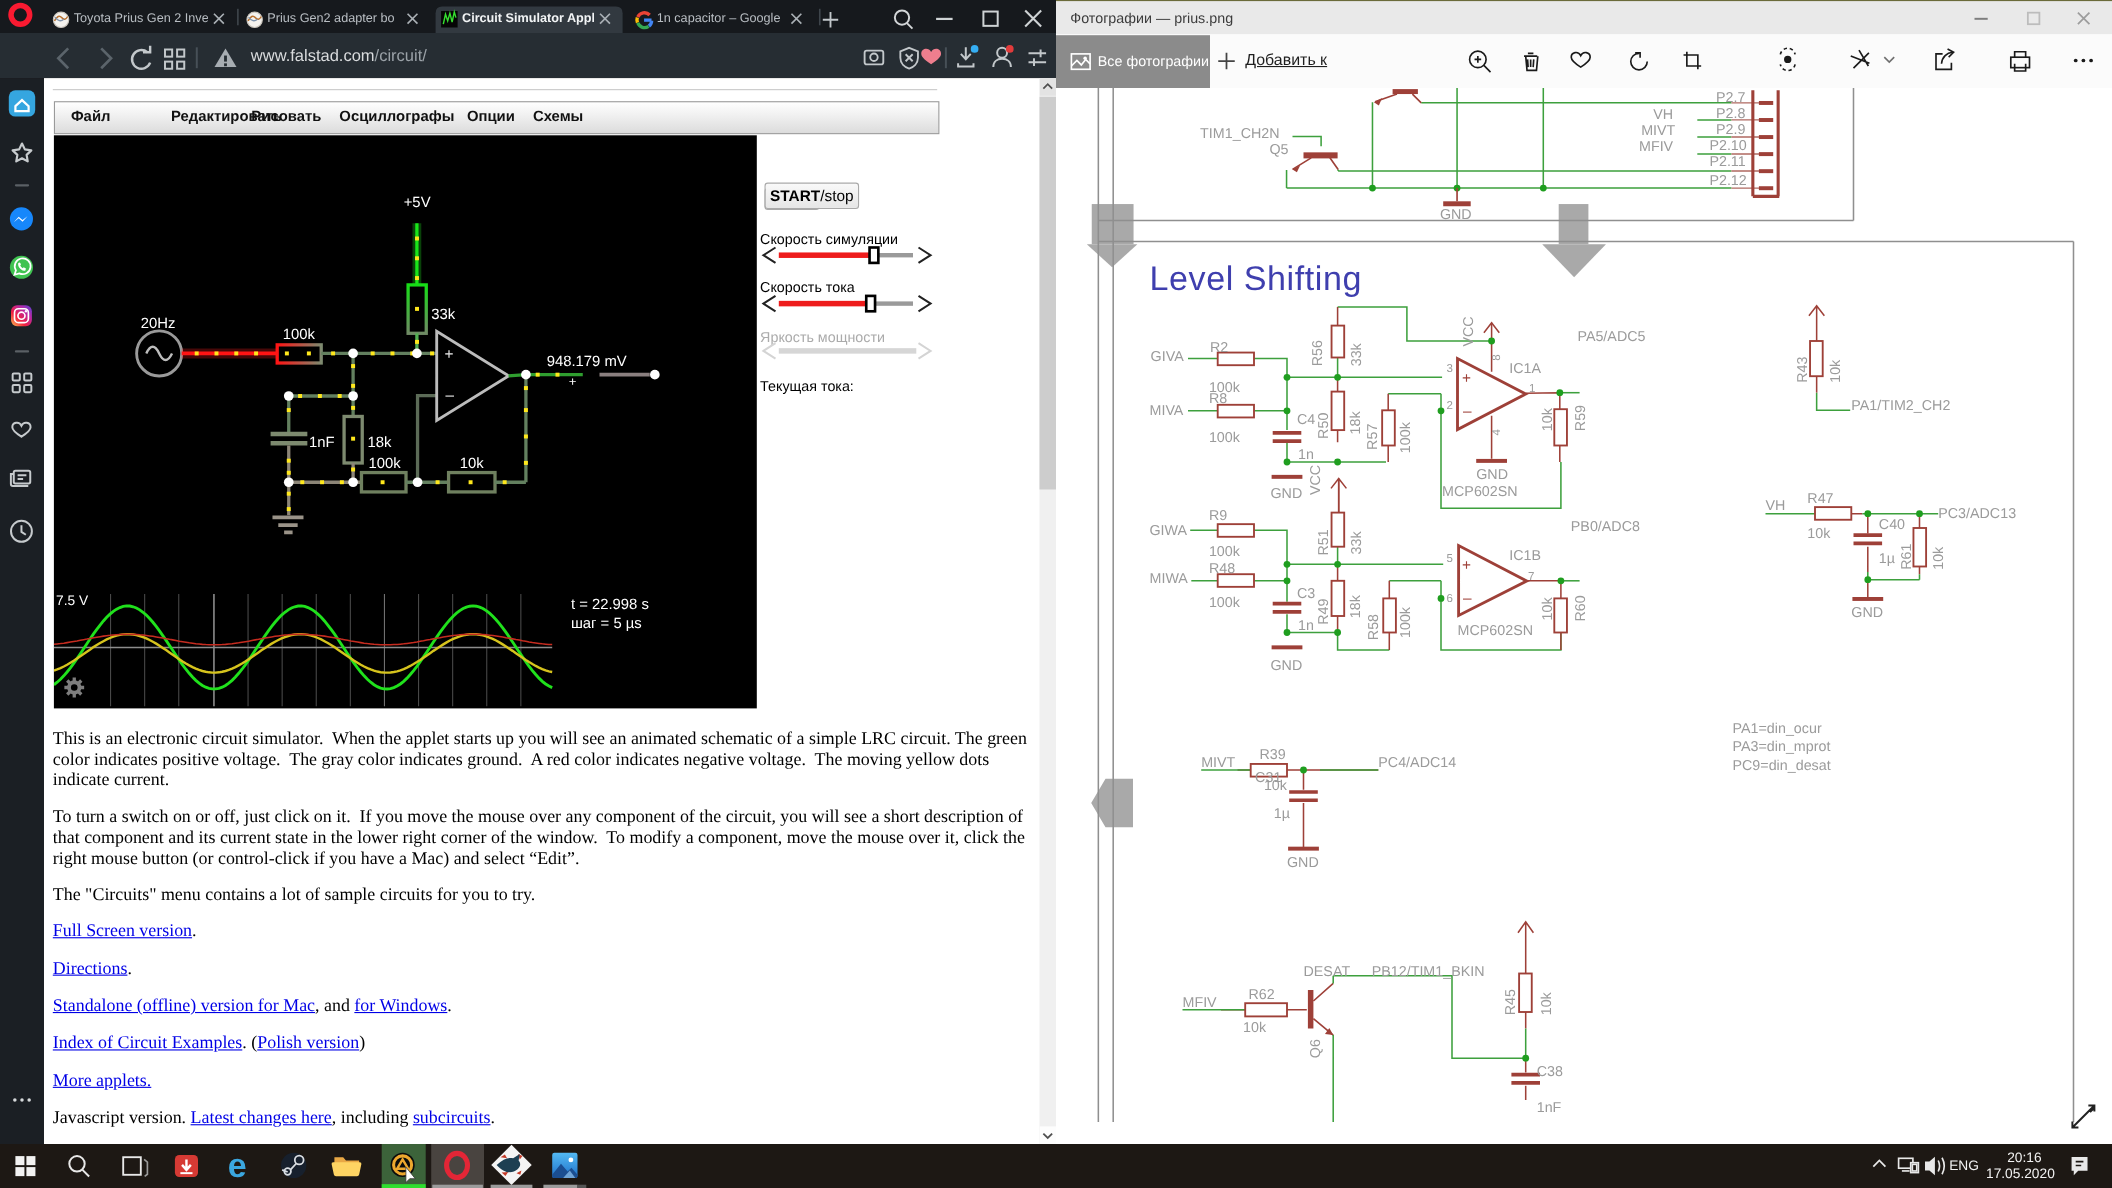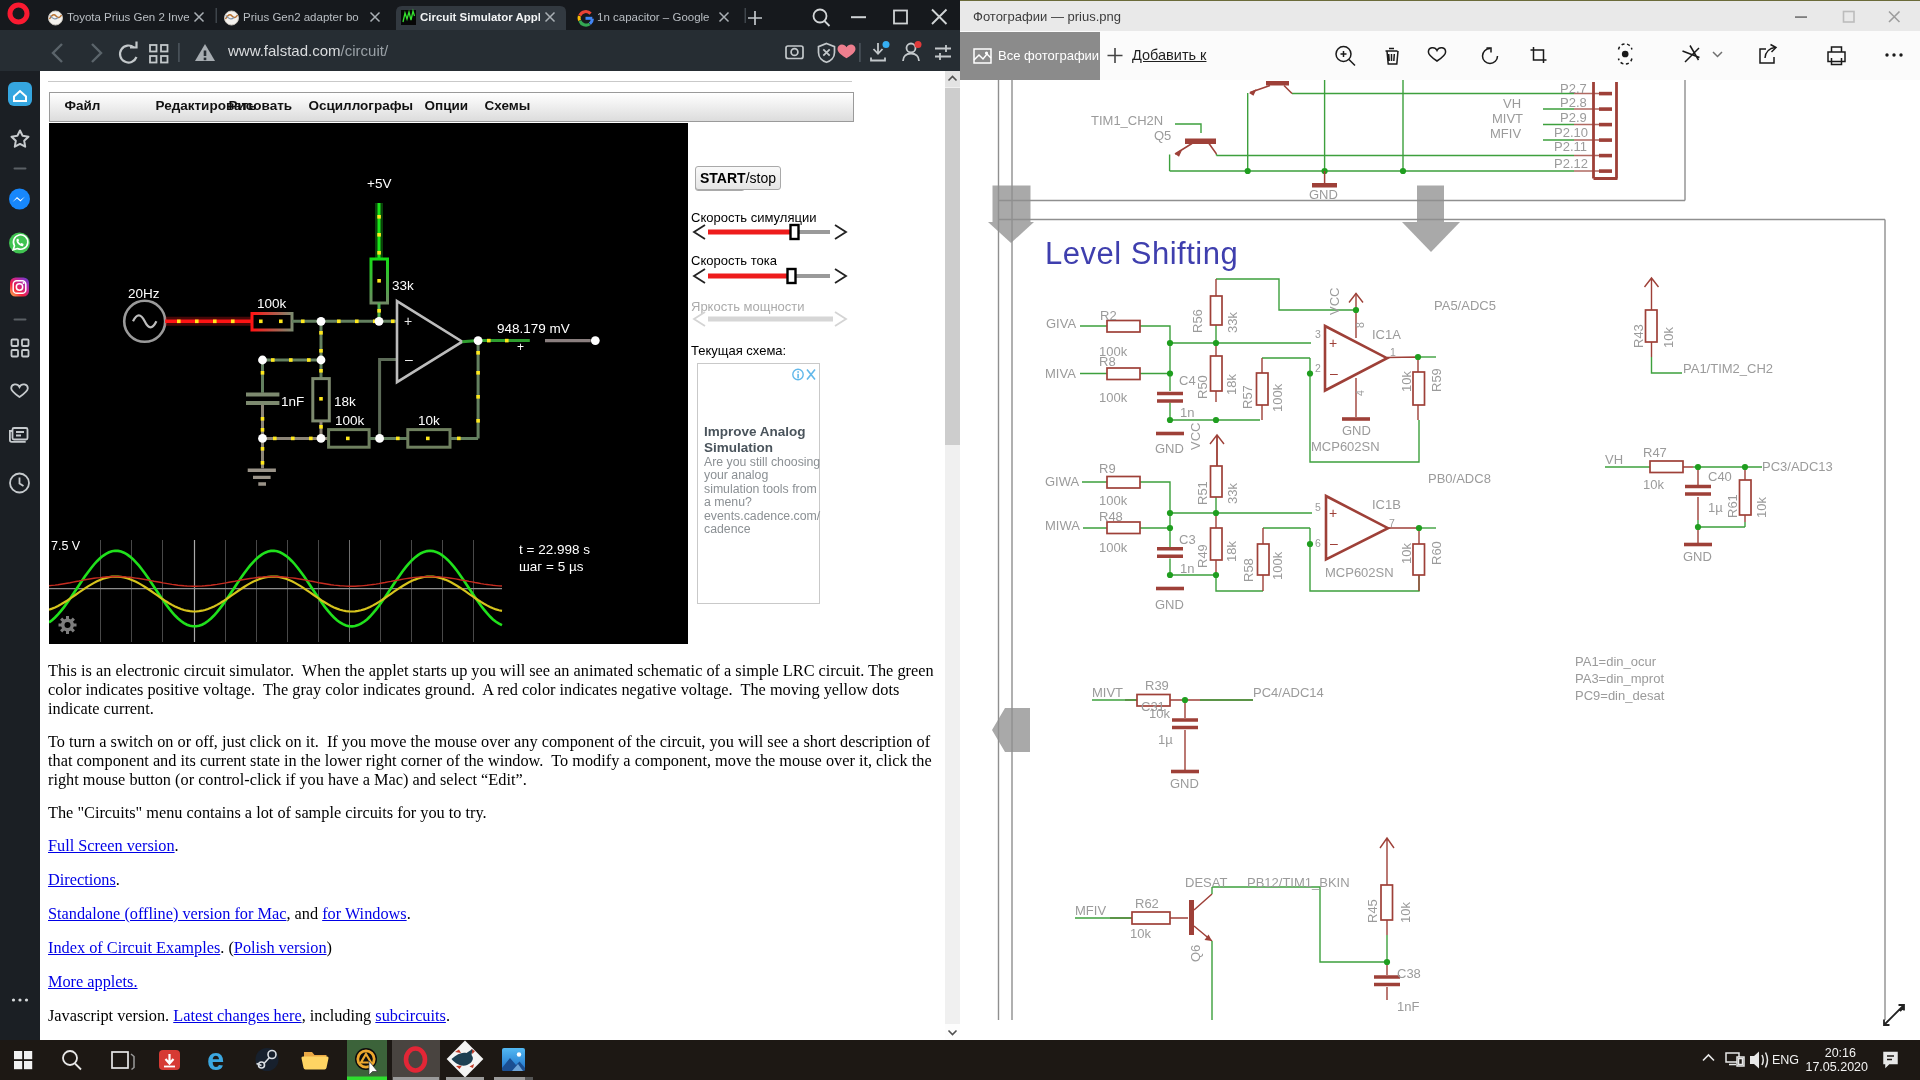--- a/index.html
+++ b/index.html
@@ -333,31 +333,21 @@
       <rect x="107" y="8" width="38" height="4" fill="#9a9a9a"></rect>
       <rect x="102.5" y="3" width="8" height="14" fill="#fff" stroke="#000" stroke-width="2.4"></rect>
       <path d="M150,3 l11,7 l-11,7" fill="none" stroke="#222" stroke-width="1.8"></path>
     </svg>
     <div class="lbl" style="left:651px;top:228px;color:#ababab;">Яркость мощности</div>
     <svg width="170" height="20" style="position:absolute;left:645px;top:238px;">
       <path d="M20,3 l-11,7 l11,7" fill="none" stroke="#d4d4d4" stroke-width="1.8"></path>
       <rect x="23" y="7.5" width="125" height="5" fill="#d6d6d6"></rect>
       <path d="M150,3 l11,7 l-11,7" fill="none" stroke="#d4d4d4" stroke-width="1.8"></path>
     </svg>
-    <div class="lbl" style="left:651px;top:272px;">Текущая схема:</div>
-    <div class="abs" style="left:657px;top:292px;width:121px;height:239px;border:1px solid #c9c9c9;background:#fff;">
-      <svg width="24" height="13" style="position:absolute;right:3px;top:4px;">
-        <circle cx="6" cy="6.5" r="5.2" fill="none" stroke="#62b8ea" stroke-width="1.4"></circle>
-        <rect x="5.3" y="3.2" width="1.6" height="1.6" fill="#62b8ea"></rect>
-        <rect x="5.3" y="5.8" width="1.6" height="4.6" fill="#62b8ea"></rect>
-        <path d="M15,1.5 l8,10 M23,1.5 l-8,10" stroke="#62b8ea" stroke-width="1.6"></path>
-      </svg>
-      <div class="abs" style="left:6px;top:60px;width:110px;font-size:13.5px;font-weight:bold;color:#4a545c;line-height:15.5px;">Improve Analog Simulation</div>
-      <div class="abs" style="left:6px;top:92px;font-size:12.3px;color:#8b9094;line-height:13.4px;white-space:nowrap;">Are you still choosing<br>your analog<br>simulation tools from<br>a menu?<br>events.cadence.com/<br>cadence</div>
-    </div>
+    <div class="lbl" style="left:651px;top:272px;">Текущая тока:</div>
 
     <div class="ser" style="left:8px;top:590px;">This is an electronic circuit simulator.&nbsp; When the applet starts up you will see an animated schematic of a simple LRC circuit. The green<br>color indicates positive voltage.&nbsp; The gray color indicates ground.&nbsp; A red color indicates negative voltage.&nbsp; The moving yellow dots<br>indicate current.</div>
     <div class="ser" style="left:8px;top:661px;">To turn a switch on or off, just click on it.&nbsp; If you move the mouse over any component of the circuit, you will see a short description of<br>that component and its current state in the lower right corner of the window.&nbsp; To modify a component, move the mouse over it, click the<br>right mouse button (or control-click if you have a Mac) and select “Edit”.</div>
     <div class="ser" style="left:8px;top:732px;">The "Circuits" menu contains a lot of sample circuits for you to try.</div>
     <div class="ser" style="left:8px;top:765px;"><a>Full Screen version</a>.</div>
     <div class="ser" style="left:8px;top:799px;"><a>Directions</a>.</div>
     <div class="ser" style="left:8px;top:833px;"><a>Standalone (offline) version for Mac</a>, and <a>for Windows</a>.</div>
     <div class="ser" style="left:8px;top:867px;"><a>Index of Circuit Examples</a>. (<a>Polish version</a>)</div>
     <div class="ser" style="left:8px;top:901px;"><a>More applets.</a></div>
     <div class="ser" style="left:8px;top:935px;text-align:right;">Javascript version. <a>Latest changes here</a>, including <a>subcircuits</a>.</div>

